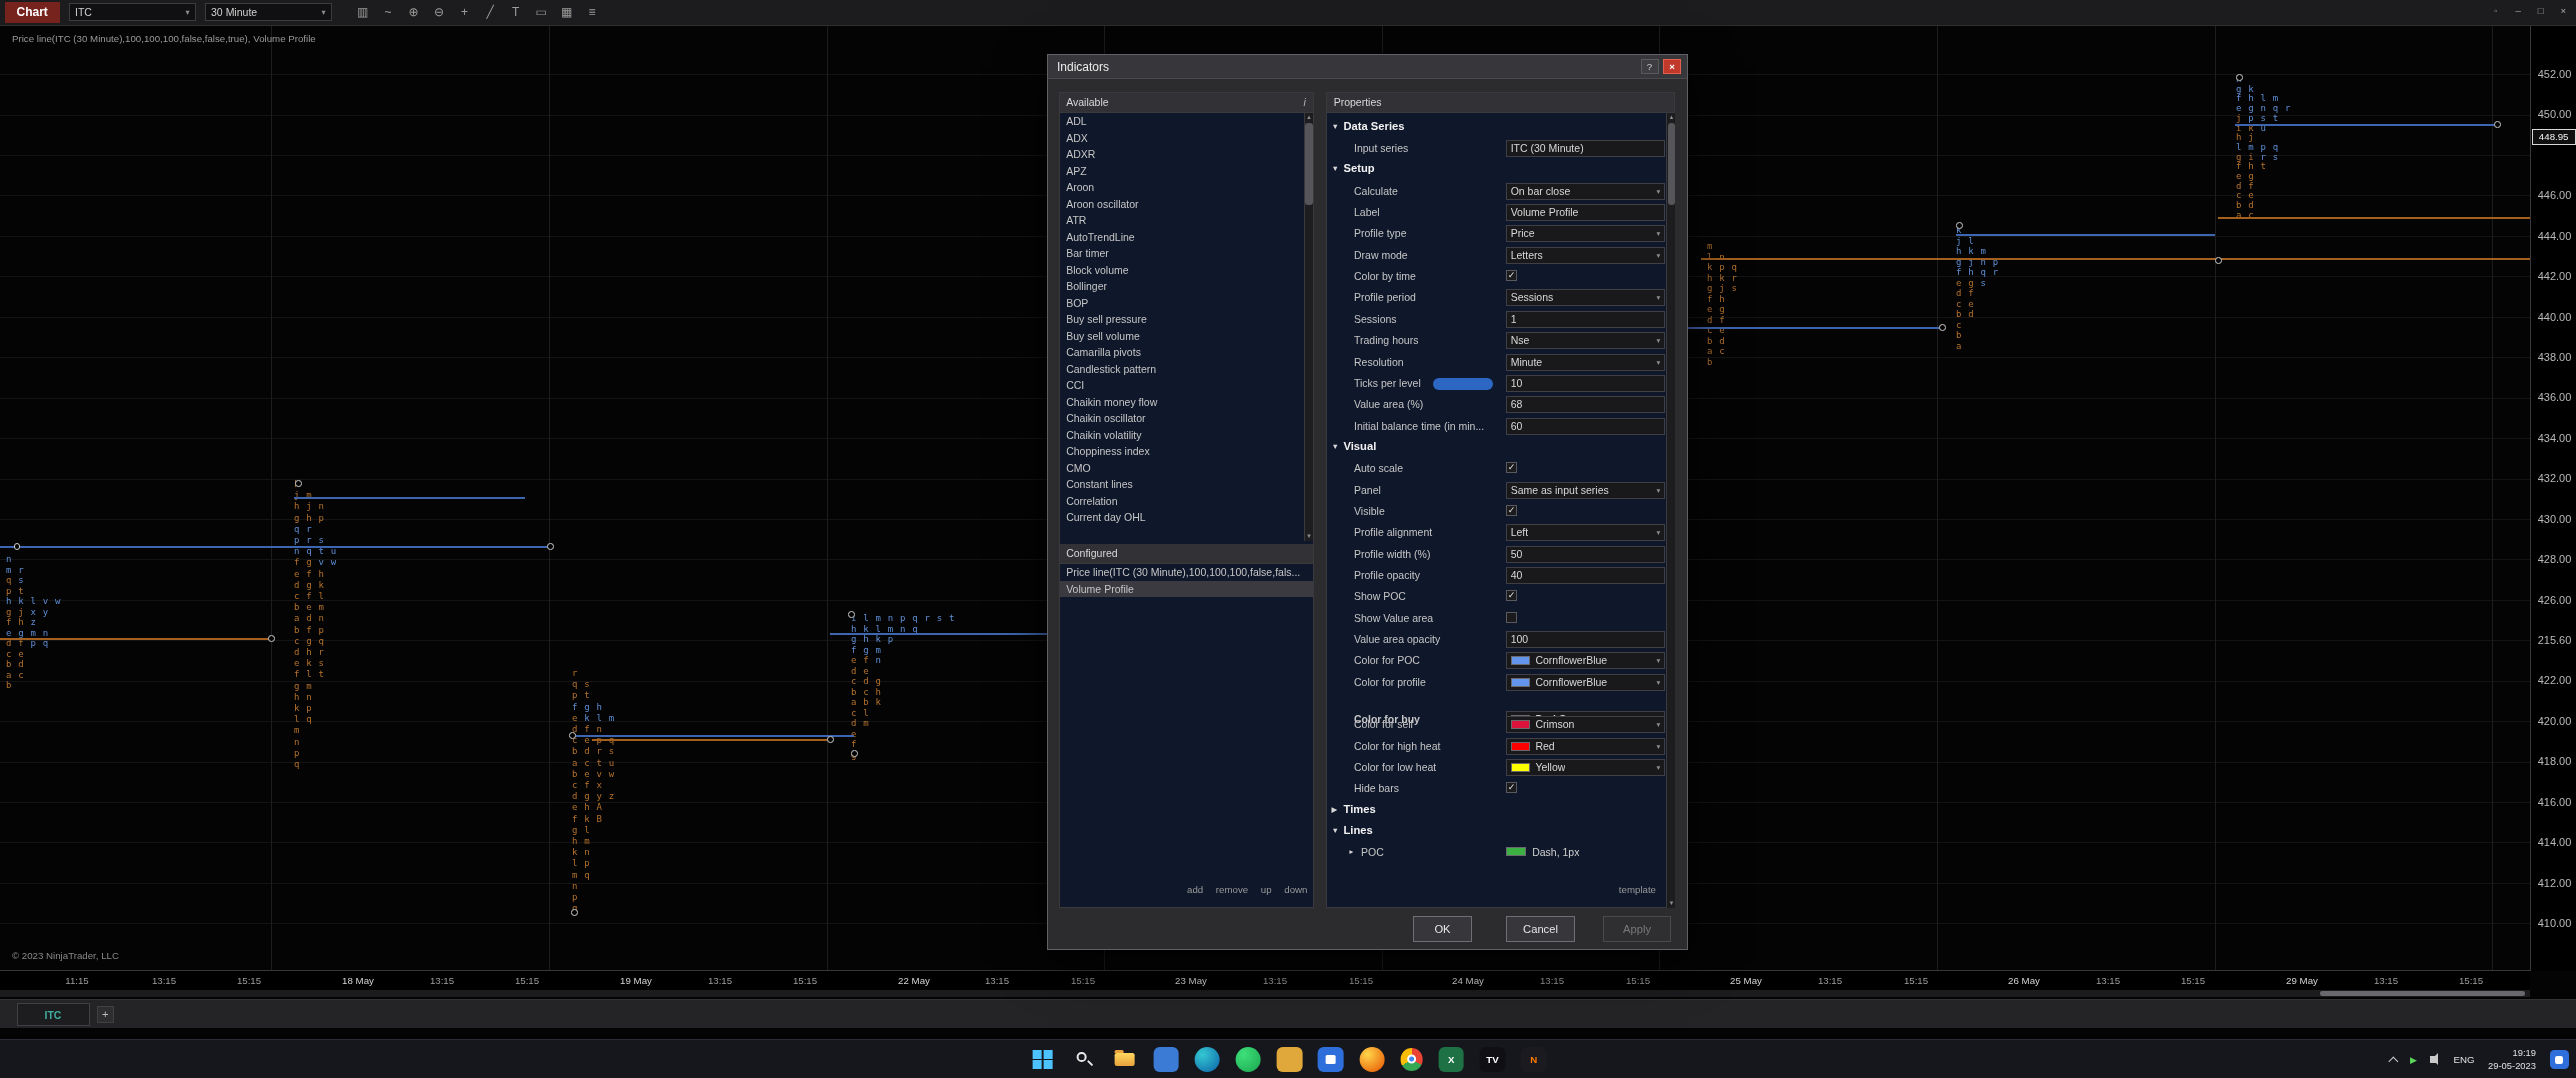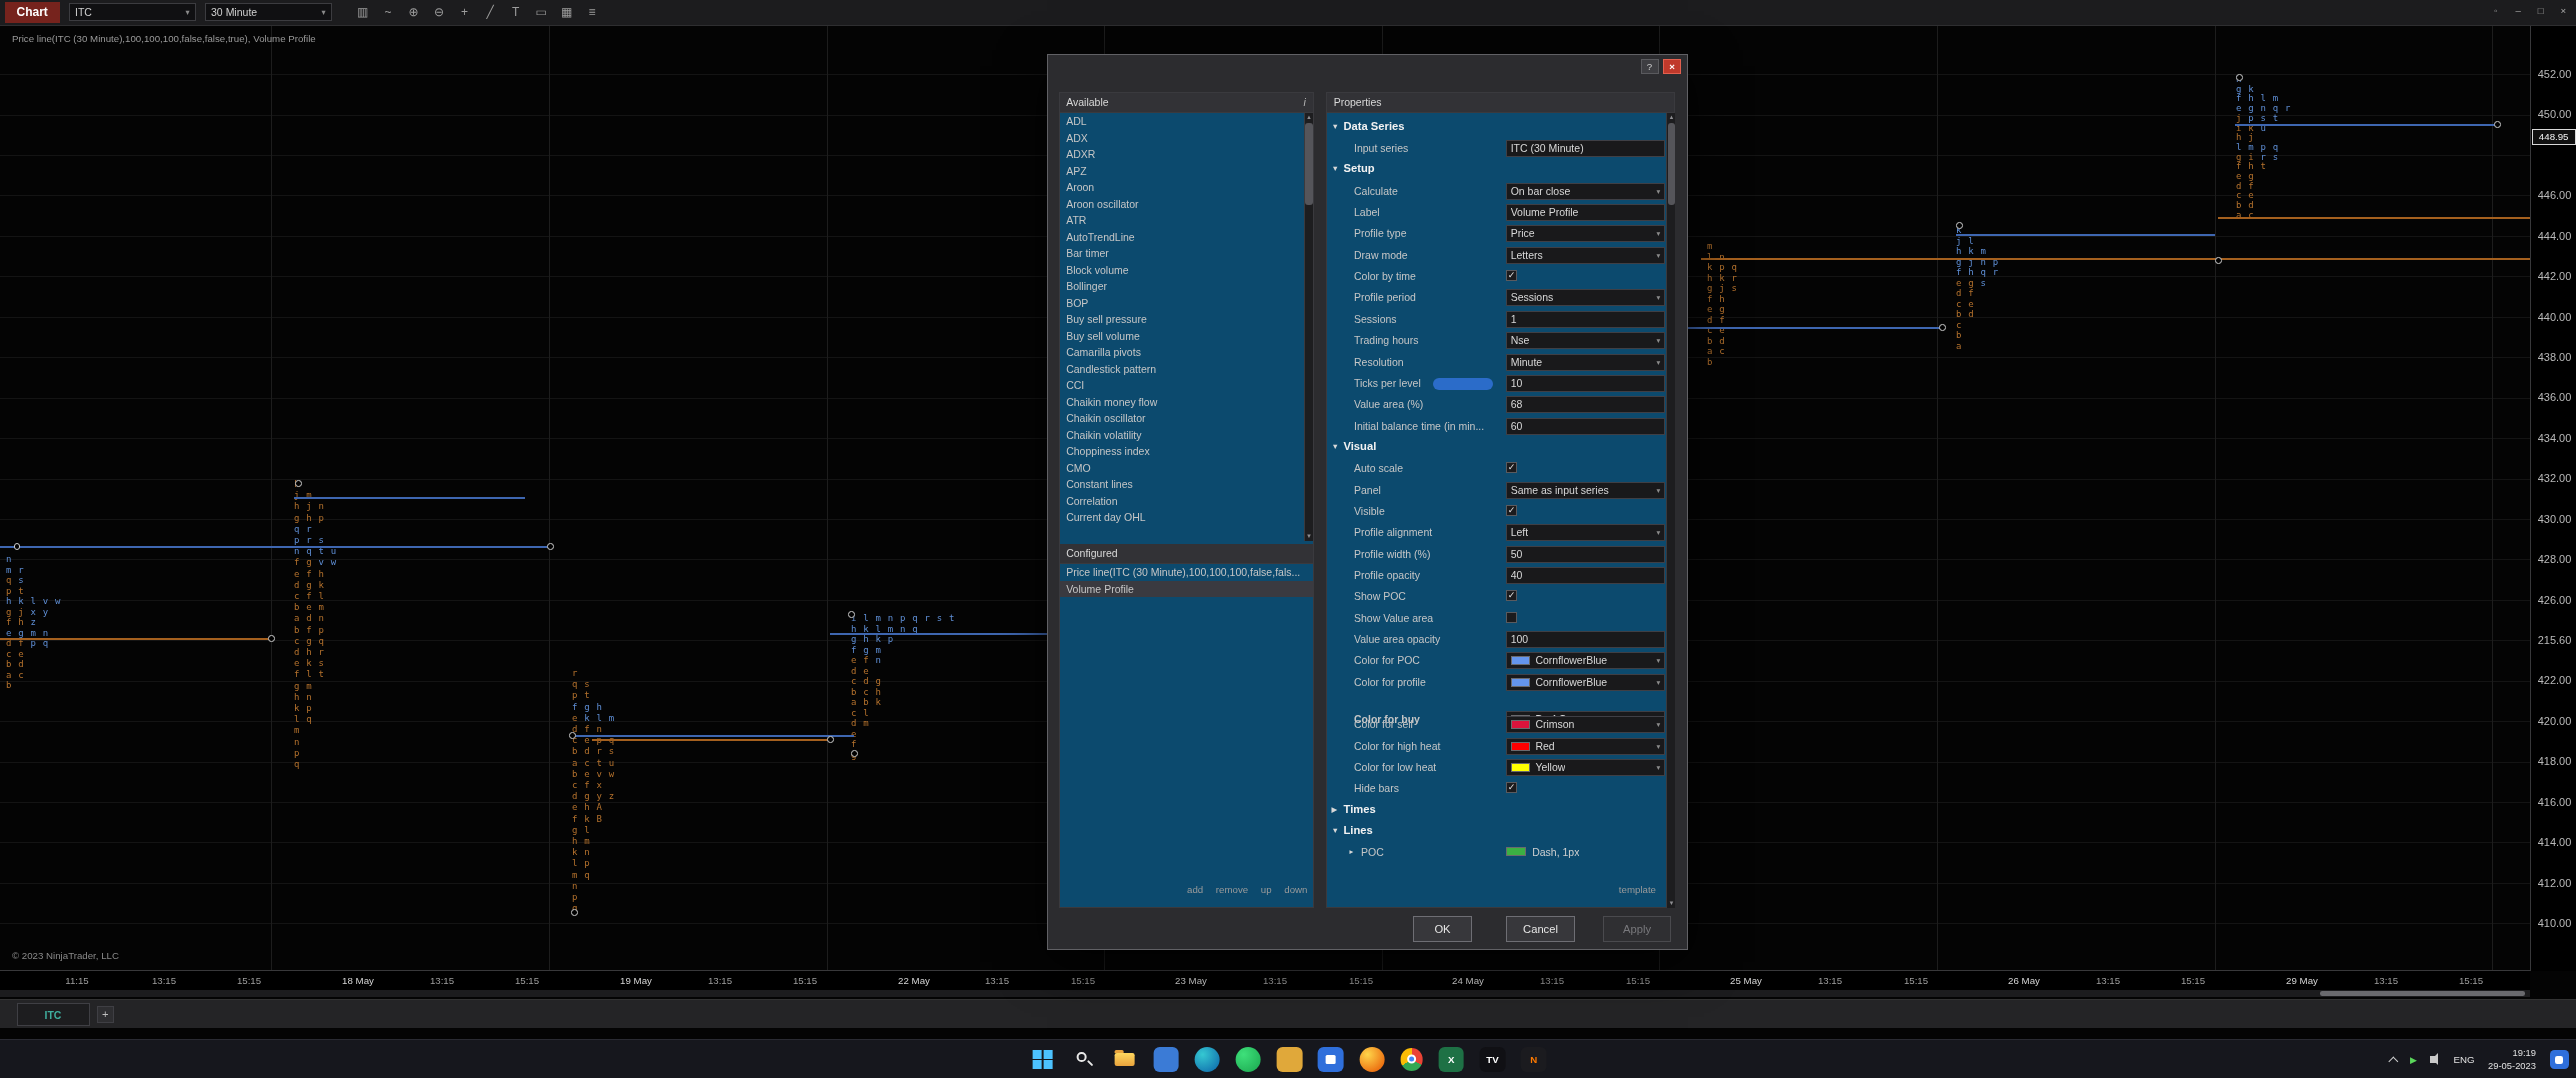--- a/index.html
+++ b/index.html
@@ -67,21 +67,21 @@
   .tray-clock{color:#e0e0e0;font-size:9.4px;text-align:right;line-height:1.35}
   .tray-notif{width:19px;height:19px;border-radius:4.5px;background:#2f6fdb;display:flex;align-items:center;justify-content:center}
   .tray-notif .dot{width:8.2px;height:8.2px;background:#fff;border-radius:2.2px}
 
   
   #dialog{position:absolute;left:1047px;top:54px;width:641px;height:896px;background:#2c2c2f;border:0.7px solid #616165;box-shadow:0 12px 45px rgba(0,0,0,.8);z-index:10}
   #dlg-title{position:absolute;left:0;top:0;right:0;height:24px;background:#37373b;border-bottom:0.7px solid #4a4a4e;display:flex;align-items:center;padding:0 9px;color:#ececec;font-size:12px}
   .dlg-btn{position:absolute;top:3.7px;width:18px;height:15.7px;font-size:9.7px;display:flex;align-items:center;justify-content:center}
   #dlg-help{right:28.5px;background:#3e3e42;color:#cfcfcf;border:0.7px solid #5a5a5e}
   #dlg-close{right:6px;background:#c0392b;color:#fff;border:0.7px solid #e2604f;font-weight:bold}
-  .panel{position:absolute;background:#0c4a6e;border:0.7px solid #3a3a3e}
+  .panel{position:absolute;background:#0f172a;border:0.7px solid #3a3a3e}
   .panel-h{height:19.5px;background:#323236;color:#d8d8d8;font-size:10.5px;display:flex;align-items:center;justify-content:space-between;padding:0 6.7px;border-bottom:0.7px solid #3a3a3e}
   #left-panel{left:10.5px;top:37px;width:255px;height:816px}
   #right-panel{left:278px;top:37px;width:349px;height:816px}
   #available-list{position:absolute;left:0;top:20px;width:244px;height:428px;overflow:hidden}
   .list-item{height:16.5px;line-height:16.5px;padding-left:6.7px;color:#c6c6c6;font-size:10.5px;white-space:nowrap;overflow:hidden;text-overflow:ellipsis}
   .list-item.selected{background:#3a3a40}
   .vsb{position:absolute;width:9px;background:#1d1d1f;border-left:0.7px solid #3a3a3e}
   #avail-scroll{left:244px;top:20px;height:428px}
   #prop-scroll{left:339px;top:20px;height:795px}
   .sb-ar{position:absolute;left:0;width:9px;height:9px;color:#8e8e92;font-size:6px;text-align:center;line-height:9px}
@@ -268,20 +268,23 @@
       <div class="tlabel major" style="left: 2302px;">29 May</div>
       <div class="tlabel" style="left: 2386px;">13:15</div>
       <div class="tlabel" style="left: 2471px;">15:15</div>
     </div>
 
   <div id="hscroll">
     <div id="hscroll-thumb"></div>
   </div>
 
   <div id="dialog">
+    <div id="dlg-title">
+      <span>Indicators</span>
+    </div>
     <div class="dlg-btn" id="dlg-help">?</div>
     <div class="dlg-btn" id="dlg-close">×</div>
 
     <div class="panel" id="left-panel">
       <div class="panel-h">
         <span>Available</span>
         <span style="font-style:italic;color:#b5b5b5">i</span>
       </div>
       <div id="available-list">
           <div class="list-item">ADL</div>

